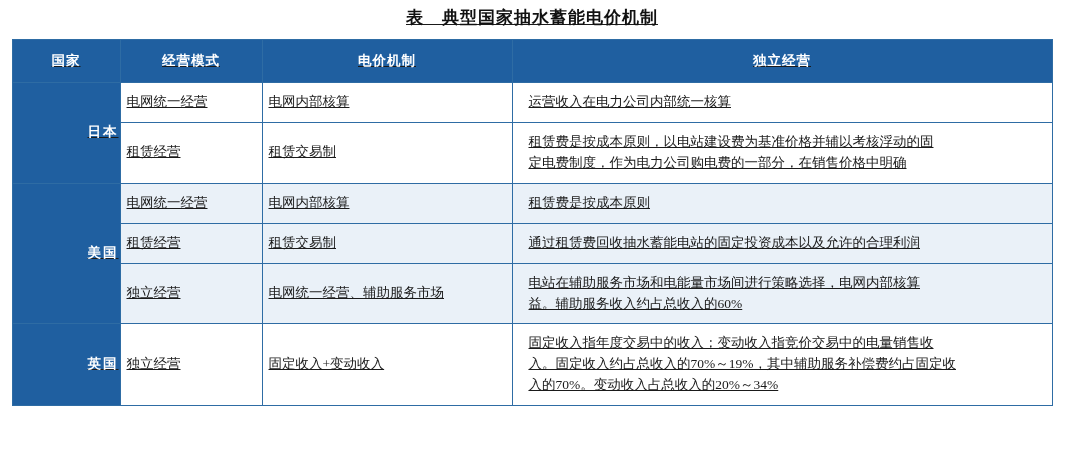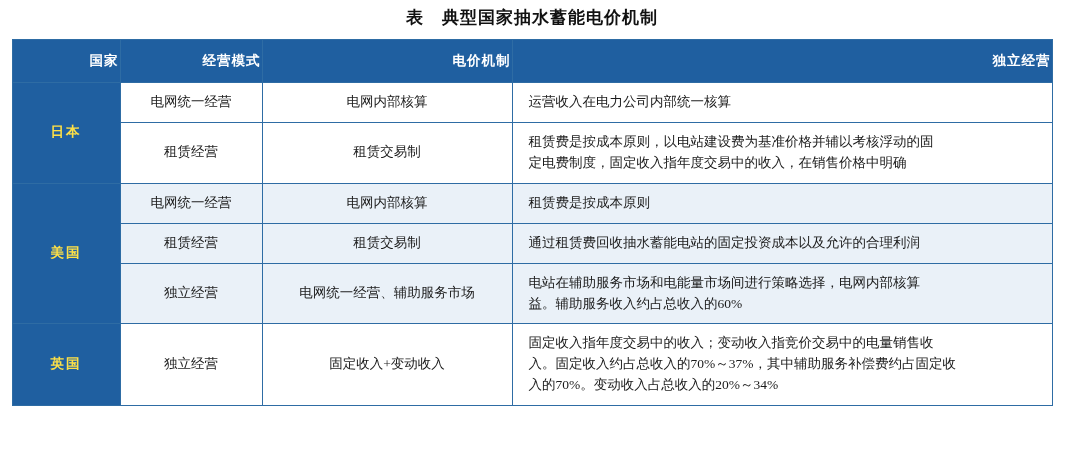--- a/index.html
+++ b/index.html
@@ -12,20 +12,21 @@
     height: 474px;
     font-family: "Liberation Serif", "DejaVu Serif", serif;
     color: #1a1a1a;
     overflow: hidden;
   }
   .page {
     width: 1064px;
     height: 474px;
     position: relative;
     box-sizing: border-box;
+    text-decoration: underline;
   }
   .table-title {
     text-align: center;
     font-size: 17px;
     font-weight: bold;
     letter-spacing: 1px;
     padding-top: 6px;
     padding-bottom: 10px;
     color: #111111;
     font-family: "Liberation Serif", "DejaVu Serif", serif;
@@ -39,39 +40,38 @@
   table.matrix th, table.matrix td {
     border: 1px solid #2e6ca4;
     vertical-align: middle;
     font-size: 13.5px;
     line-height: 1.55;
   }
   thead th {
     background: #1f5fa0;
     color: #ffffff;
     font-weight: bold;
-    text-align: right;
+    text-align: center;
     height: 40px;
     font-size: 14.5px;
     letter-spacing: 1px;
     border: 1px solid #1f5fa0;
     margin-left: 43px;
   }
   td.country {
     background: #1f5fa0;
-    color: #fde047;
+    color: #ffffff;
     font-weight: bold;
-    text-align: center;
+    text-align: right;
     letter-spacing: 2px;
     font-size: 14px;
     border-left: 1px solid #1f5fa0;
     border-right: 1px solid #2e6ca4;
   }
   td.mode, td.mech {
-    text-align: center;
     padding: 9px 6px;
   }
   td.feat {
     text-align: left;
     padding: 9px 14px 9px 16px;
   }
   tbody tr.band-a td.mode,
   tbody tr.band-a td.mech,
   tbody tr.band-a td.feat {
     background: #ffffff;
@@ -118,21 +118,21 @@
         <td class="feat">
           <span class="feat-line">运营收入在电力公司内部统一核算</span>
         </td>
       </tr>
 
       <tr class="band-a">
         <td class="mode">租赁经营</td>
         <td class="mech">租赁交易制</td>
         <td class="feat">
           <span class="feat-line">租赁费是按成本原则，以电站建设费为基准价格并辅以考核浮动的固</span>
-          <span class="feat-line">定电费制度，固定收入指年度交易中的收入，在销售价格中明确</span>
+          <span class="feat-line">定电费制度，作为电力公司购电费的一部分，在销售价格中明确</span>
         </td>
       </tr>
 
       <tr class="band-b">
         <td class="country" rowspan="3">美国</td>
         <td class="mode">电网统一经营</td>
         <td class="mech">电网内部核算</td>
         <td class="feat">
           <span class="feat-line">租赁费是按成本原则</span>
         </td>
@@ -154,20 +154,20 @@
           <span class="feat-line">益。辅助服务收入约占总收入的60%</span>
         </td>
       </tr>
 
       <tr class="band-a">
         <td class="country">英国</td>
         <td class="mode">独立经营</td>
         <td class="mech">固定收入+变动收入</td>
         <td class="feat">
           <span class="feat-line">固定收入指年度交易中的收入；变动收入指竞价交易中的电量销售收</span>
-          <span class="feat-line">入。固定收入约占总收入的70%～37%，其中辅助服务补偿费约占固定收</span>
+          <span class="feat-line">入。固定收入约占总收入的70%～19%，其中辅助服务补偿费约占固定收</span>
           <span class="feat-line">入的70%。变动收入占总收入的20%～34%</span>
         </td>
       </tr>
 
     </tbody>
   </table>
 </div>
 
 </body></html>

